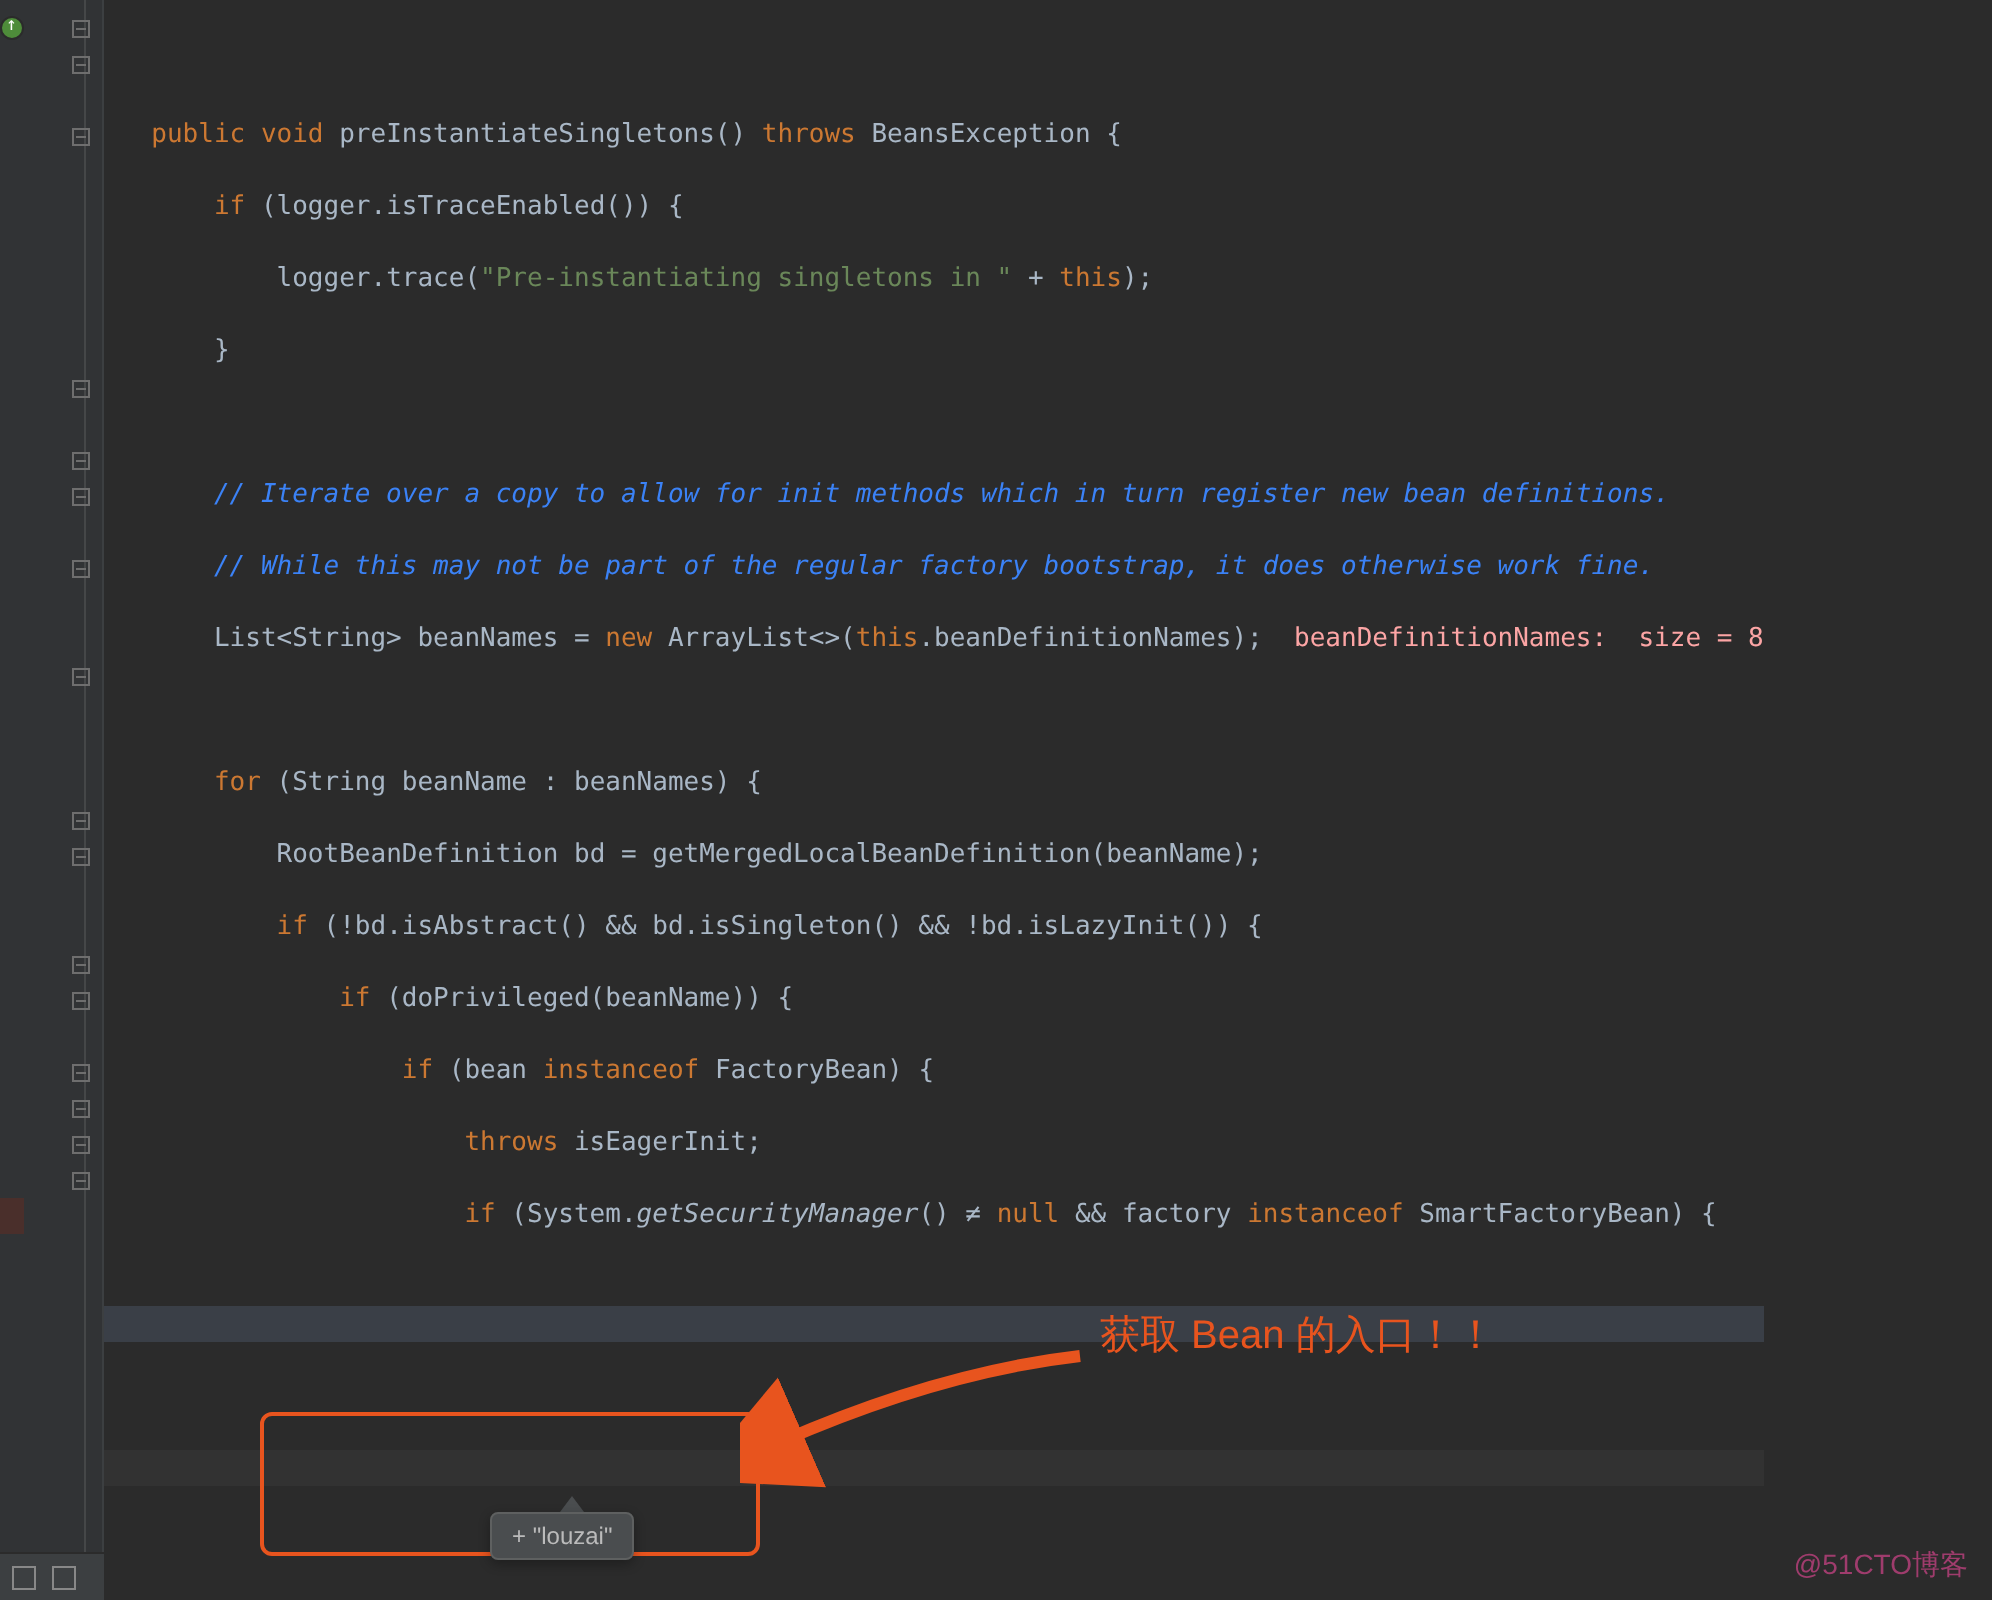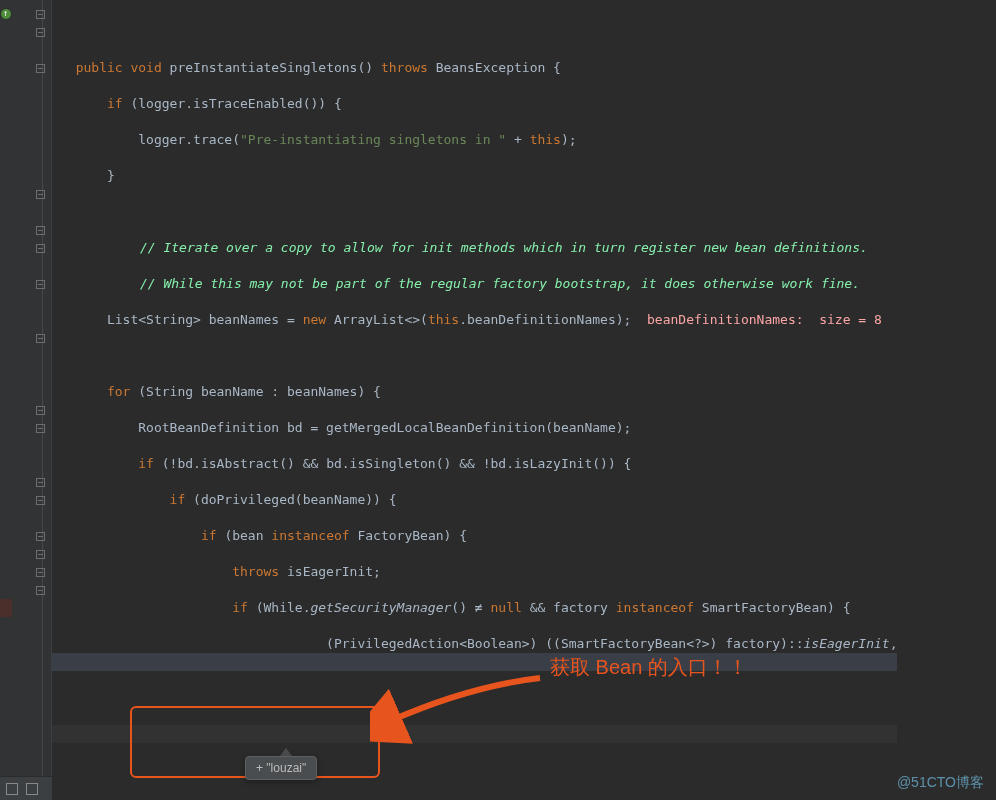--- a/index.html
+++ b/index.html
@@ -74,21 +74,21 @@
   top: -1px;
 }
 .code {
   padding: 5px 0 0 8px;
   white-space: pre;
   line-height: 18px;
   position: relative;
 }
 .kw { color: #cc7832; }
 .str { color: #6a8759; }
-.com { color: #86efac; font-style: italic; margin-left: 33px; }
+.com { color: #3b82f6; font-style: italic; }
 .com2 { color: #fca5a5; }
 .const { color: #9876aa; font-style: italic; }
 .ital { font-style: italic; }
 .highlight-line {
   position: absolute;
   left: 0;
   right: 0;
   height: 18px;
   background: #323232;
 }
@@ -155,21 +155,21 @@
   top: 748px;
   width: 0; height: 0;
   border-left: 6px solid transparent;
   border-right: 6px solid transparent;
   border-bottom: 8px solid #4a4d4f;
 }
 .watermark {
   position: absolute;
   right: 12px;
   bottom: 8px;
-  color: #7dd3fc;
+  color: #ec4899;
   font-size: 14px;
   font-family: sans-serif;
   opacity: 0.6;
 }
 .bottom-bar {
   position: absolute;
   left: 0;
   bottom: 0;
   width: 52px;
   height: 24px;
@@ -274,22 +274,21 @@
 <div>      <span class="com">// Iterate over a copy to allow for init methods which in turn register new bean definitions.</span></div>
 <div>      <span class="com">// While this may not be part of the regular factory bootstrap, it does otherwise work fine.</span></div>
 <div>      <span>List&lt;String&gt; beanNames = </span><span class="kw">new</span><span> ArrayList&lt;&gt;(</span><span class="kw">this</span><span>.beanDefinitionNames);</span><span class="com2">  beanDefinitionNames:  size = 8</span></div>
 <div> </div>
 <div>      <span class="kw">for </span><span>(String beanName : beanNames) {</span></div>
 <div>          <span>RootBeanDefinition bd = getMergedLocalBeanDefinition(beanName);</span></div>
 <div>          <span class="kw">if </span><span>(!bd.isAbstract() &amp;&amp; bd.isSingleton() &amp;&amp; !bd.isLazyInit()) {</span></div>
 <div>              <span class="kw">if </span><span>(doPrivileged(beanName)) {</span></div>
 <div>                  <span class="kw">if </span><span>(bean </span><span class="kw">instanceof</span><span> FactoryBean) {</span></div>
 <div>                      <span class="kw">throws </span><span>isEagerInit;</span></div>
-<div>                      <span class="kw">if </span><span>(While.</span><span class="ital">getSecurityManager</span><span>() ≠ </span><span class="kw">null</span><span> &amp;&amp; factory </span><span class="kw">instanceof</span><span> SmartFactoryBean) {</span></div>
-<div>                                  <span>(PrivilegedAction&lt;Boolean&gt;) ((SmartFactoryBean&lt;?&gt;) factory)::</span><span class="ital">isEagerInit</span><span>,</span></div>
+<div>                      <span class="kw">if </span><span>(System.</span><span class="ital">getSecurityManager</span><span>() ≠ </span><span class="kw">null</span><span> &amp;&amp; factory </span><span class="kw">instanceof</span><span> SmartFactoryBean) {</span></div>
 
 
 
 
 
 
 
 
 
 

